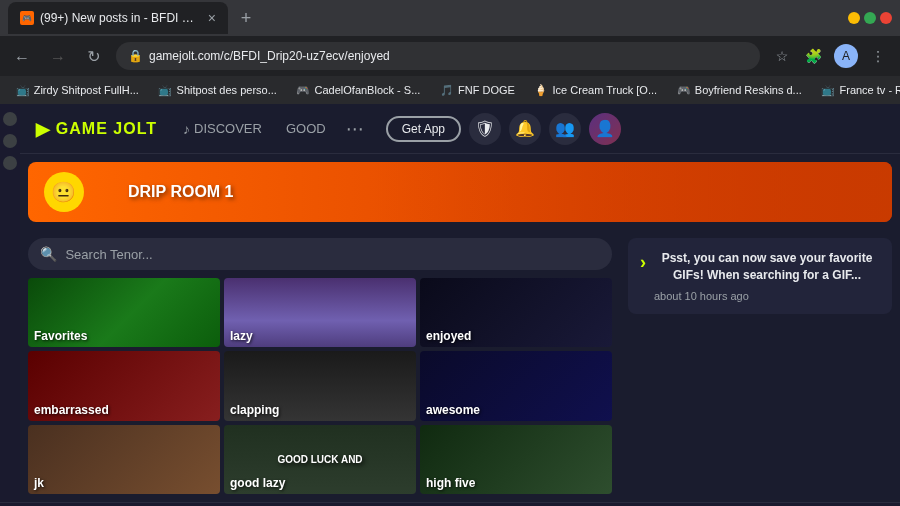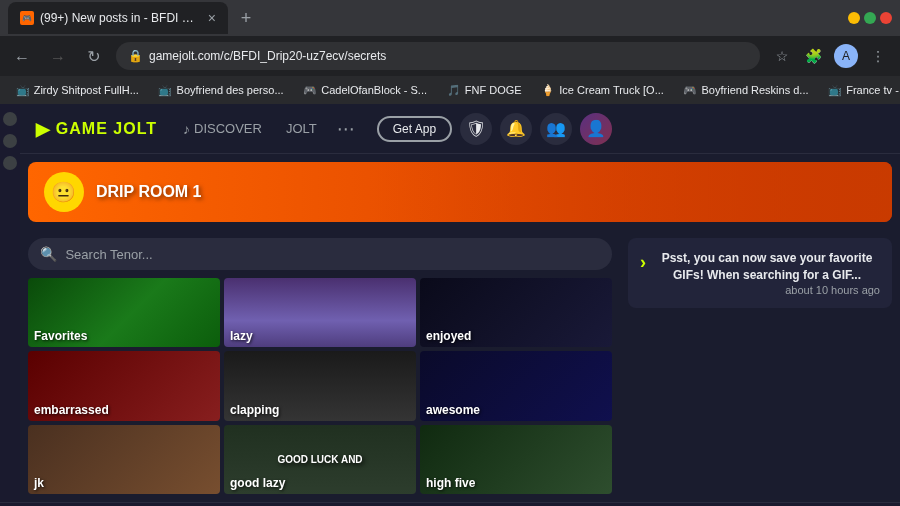--- a/index.html
+++ b/index.html
@@ -53,21 +53,21 @@
     .gj-announcement-title { font-size: 14px; font-weight: bold; }
     .gj-announcement-sub { font-size: 11px; color: #ccc; }
     .gj-header-actions { display: flex; align-items: center; gap: 8px; }
     .get-app-btn { background: transparent; border: 2px solid #9aa0a6; border-radius: 20px; padding: 4px 14px; color: #e8eaed; font-size: 12px; cursor: pointer; }
     .gj-icon-btn { width: 32px; height: 32px; border-radius: 50%; display: flex; align-items: center; justify-content: center; cursor: pointer; position: relative; }
     .gj-avatar { width: 32px; height: 32px; border-radius: 50%; background: #4a4a4a; overflow: hidden; cursor: pointer; }
 
     
     .drip-room-banner { background: linear-gradient(to right, #ff6600, #cc3300); height: 60px; display: flex; align-items: center; padding: 0 16px; position: relative; overflow: hidden; margin: 8px; border-radius: 8px; }
     .drip-banner-avatar { width: 40px; height: 40px; border-radius: 50%; background: #ffd700; display: flex; align-items: center; justify-content: center; font-size: 20px; margin-right: 12px; }
-    .drip-banner-text { color: white; font-size: 16px; font-weight: bold; text-shadow: 2px 2px 4px rgba(0,0,0,0.5); }
+    .drip-banner-text { color: white; font-size: 16px; font-weight: bold; text-shadow: 2px 2px 4px rgba(0,0,0,0.5); margin-left: 32px; }
     .drip-banner-bg { position: absolute; right: 0; top: 0; width: 60%; height: 100%; background: linear-gradient(to left, rgba(200,60,0,0.8), transparent); }
 
     
     .gj-main { display: flex; flex: 1; overflow: hidden; }
     .gj-content { flex: 1; display: flex; flex-direction: column; overflow: hidden; }
 
     
     .tenor-search { padding: 8px; }
     .tenor-search-inner { background: #2a2c3e; border-radius: 20px; height: 32px; display: flex; align-items: center; padding: 0 12px; gap: 8px; }
     .tenor-search-icon { color: #9aa0a6; font-size: 14px; }
@@ -78,21 +78,21 @@
     .gif-grid { flex: 1; overflow-y: auto; padding: 0 8px 8px; display: grid; grid-template-columns: repeat(3, 1fr); gap: 4px; }
     .gif-tile { position: relative; border-radius: 4px; overflow: hidden; cursor: pointer; }
     .gif-tile .gif-label { position: absolute; bottom: 4px; left: 6px; color: white; font-size: 12px; font-weight: bold; text-shadow: 1px 1px 3px rgba(0,0,0,0.8); }
 
     
     .gj-right-panel { width: 280px; background: #1a1c2e; padding: 8px; display: flex; flex-direction: column; gap: 8px; }
     .notification-card { background: #22243a; border-radius: 8px; padding: 12px; display: flex; align-items: flex-start; gap: 8px; }
     .notif-arrow { color: #ccff00; font-size: 18px; font-weight: bold; flex-shrink: 0; margin-top: 2px; }
     .notif-text { flex: 1; }
     .notif-title { color: #e8eaed; font-size: 12px; font-weight: bold; line-height: 1.4; text-align: center; }
-    .notif-time { color: #9aa0a6; font-size: 11px; margin-top: 0; text-align: right; }
+    .notif-time { color: #9aa0a6; font-size: 11px; margin-top: 6px; }
 
     
     .taskbar { display: flex; align-items: center; background: #1a1a2e; height: 40px; padding: 0 8px; border-top: 1px solid #2a2c3e; }
 
     
     .gif-tile-img { width: 100%; height: 85px; background-size: cover; background-position: center; }
 
     .favorites-tile { background: linear-gradient(135deg, #0a4a0a, #1a7a1a, #0a5a0a); }
     .stressed-tile { background: linear-gradient(135deg, #0a0a1a, #1a1a3a); }
     .embarrassed-tile { background: linear-gradient(135deg, #5a0000, #8a2020); }
@@ -122,40 +122,40 @@
       <div class="win-btn win-close"></div>
     </div>
   </div>
 
   <div class="nav-bar">
     <div class="nav-btn">←</div>
     <div class="nav-btn" style="color:#555;">→</div>
     <div class="nav-btn">↻</div>
     <div class="address-bar">
       <span class="lock-icon">🔒</span>
-      <span class="address-text">gamejolt.com/c/BFDI_Drip20-uz7ecv/secrets</span>
+      <span class="address-text">gamejolt.com/c/BFDI_Drip20-uz7ecv/enjoyed</span>
     </div>
     <div class="nav-actions">
       <div class="nav-action-btn">☆</div>
       <div class="nav-action-btn">🧩</div>
       <div class="nav-action-btn">
         <div class="profile-btn">A</div>
       </div>
       <div class="nav-action-btn">⋮</div>
     </div>
   </div>
 
   <div class="bookmarks-bar">
     <div class="bookmark-item">
       <span style="font-size:11px;">📺</span>
       <span>Zirdy Shitpost FullH...</span>
     </div>
     <div class="bookmark-item">
       <span style="font-size:11px;">📺</span>
-      <span>Boyfriend des perso...</span>
+      <span>Shitpost des perso...</span>
     </div>
     <div class="bookmark-item">
       <span style="font-size:11px;">🎮</span>
       <span>CadelOfanBlock - S...</span>
     </div>
     <div class="bookmark-item">
       <span style="font-size:11px;">🎵</span>
       <span>FNF DOGE</span>
     </div>
     <div class="bookmark-item">
@@ -188,21 +188,21 @@
       <div class="gj-logo">
         <span class="gj-logo-icon">▶</span>
         <span class="gj-logo-text">GAME JOLT</span>
       </div>
       <div class="gj-nav">
         <div class="gj-nav-item">
           <span class="nav-icon">♪</span>
           <span>DISCOVER</span>
         </div>
         <div class="gj-nav-item">
-          <span>JOLT</span>
+          <span>GOOD</span>
         </div>
         <div class="gj-more-btn">⋯</div>
       </div>
       <div class="gj-header-actions">
         <button class="get-app-btn">Get App</button>
         <div class="gj-icon-btn" style="background:#2a2c3e;">
           <span style="color:#e8eaed;font-size:16px;">🛡</span>
         </div>
         <div class="gj-icon-btn" style="background:#2a2c3e;">
           <span style="color:#e8eaed;font-size:16px;">🔔</span>

